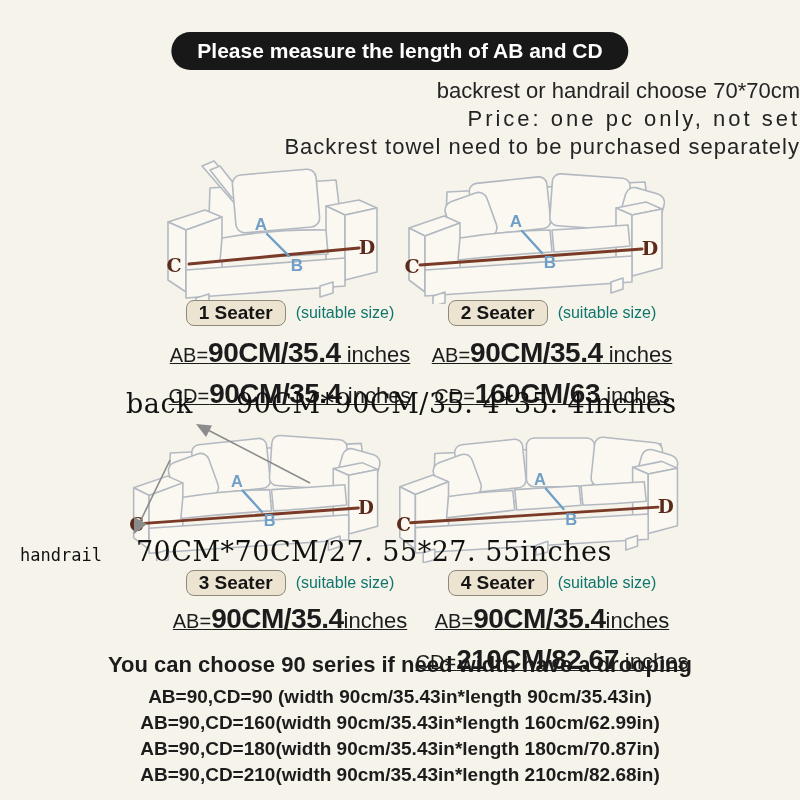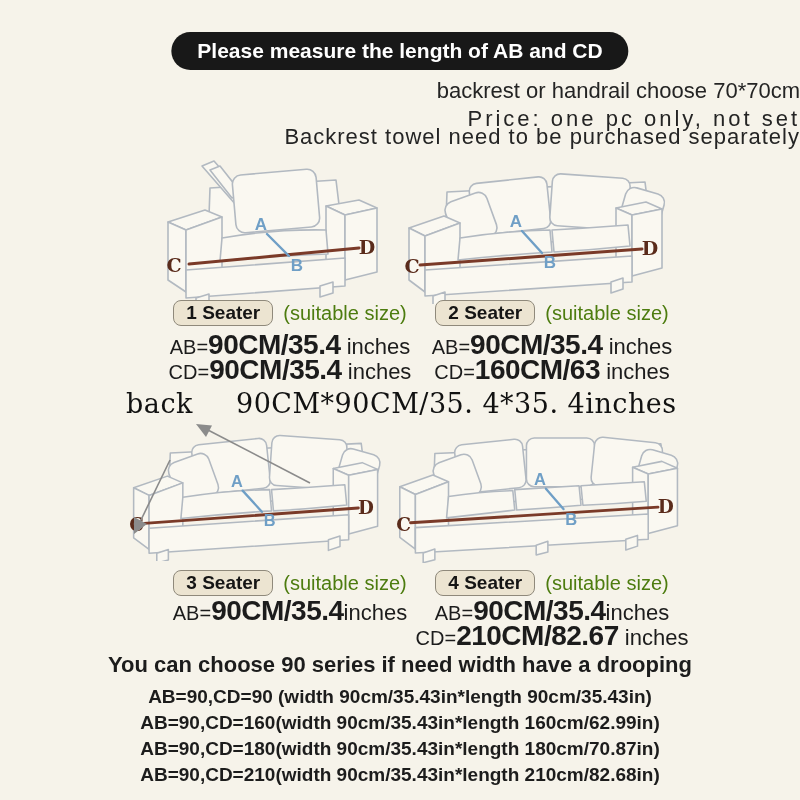--- a/index.html
+++ b/index.html
@@ -17,38 +17,38 @@
   .banner {
     top:32px; left:50%; transform:translateX(-50%);
     background:#181818; color:#fff;
     font-size:21px; font-weight:700;
     padding:7px 26px; border-radius:22px;
     white-space:nowrap;
   }
   .sub { width:800px; text-align:right; font-size:22px; color:#242424; white-space:nowrap; }
   .sub1 { top:78px; }
   .sub2 { top:106px; letter-spacing:3px; }
-  .sub3 { top:124px; letter-spacing:1px; }
+  .sub3 { top:134px; letter-spacing:1px; }
 
   
   svg .ln { fill:#faf8f1; stroke:#b2b9c1; stroke-width:1.6; stroke-linejoin:round; }
   svg .cd { fill:none; stroke:#7a3a28; stroke-width:3; stroke-linecap:round; }
   svg .ab { fill:none; stroke:#6f9fc6; stroke-width:2.4; stroke-linecap:round; }
   svg .cdl { fill:#5a2b1b; font-family:"DejaVu Serif", serif; font-weight:700; font-size:19px; }
   svg .abl { fill:#6f9fc6; font-family:"Liberation Sans", sans-serif; font-weight:700; font-size:17px; }
 
   
   .col { width:280px; text-align:center; }
   .badge-row { display:flex; align-items:center; justify-content:center; gap:10px; white-space:nowrap; }
   .badge {
     display:inline-block; background:#ece4d1; border:1.5px solid #8f897b;
     border-radius:8px; padding:1px 12px; font-size:19px; font-weight:700; color:#151515;
   }
-  .suitable { font-size:20px; color:#4d7c0f; }
-  .meas { white-space:nowrap; line-height:21px; }
+  .suitable { font-size:16px; color:#0f766e; }
+  .meas { white-space:nowrap; line-height:37px;text-decoration:underline; }
   .m-pre  { font-size:20px; font-weight:400; }
   .m-val  { font-size:28px; font-weight:700; letter-spacing:-0.5px; }
   .m-unit { font-size:22px; font-weight:400; }
 
   
   .anno { white-space:nowrap; color:#111; }
   .anno .small { font-family:"DejaVu Sans Mono", monospace; font-size:17px; }
   .anno .big   { font-family:"DejaVu Serif", serif; font-size:27px; letter-spacing:0.5px;margin-left:34px; }
 
   
@@ -191,20 +191,23 @@
     <text class="abl" x="184" y="101" text-anchor="middle">B</text>
   </svg>
 
   <svg class="abs overlay" style="left:0; top:0;" width="800" height="800" viewBox="0 0 800 800">
     <line x1="310" y1="483" x2="206" y2="429" stroke="#8b8b8b" stroke-width="1.6"></line>
     <polygon points="196,424 212,425.5 206,437" fill="#8b8b8b"></polygon>
     <line x1="170" y1="460" x2="140" y2="522" stroke="#8b8b8b" stroke-width="1.6"></line>
     <polygon points="134,534 147,524 134,517" fill="#8b8b8b"></polygon>
   </svg>
 
+  <div class="abs anno" style="left:20px; top:536px;">
+    <span class="small">handrail</span><span class="big">70CM*70CM/27. 55*27. 55inches</span>
+  </div>
 
   <div class="abs col badge-row" style="left:150px; top:570px;">
     <span class="badge">3 Seater</span>
     <span class="suitable">(suitable size)</span>
   </div>
   <div class="abs col badge-row" style="left:412px; top:570px;">
     <span class="badge">4 Seater</span>
     <span class="suitable">(suitable size)</span>
   </div>
 

